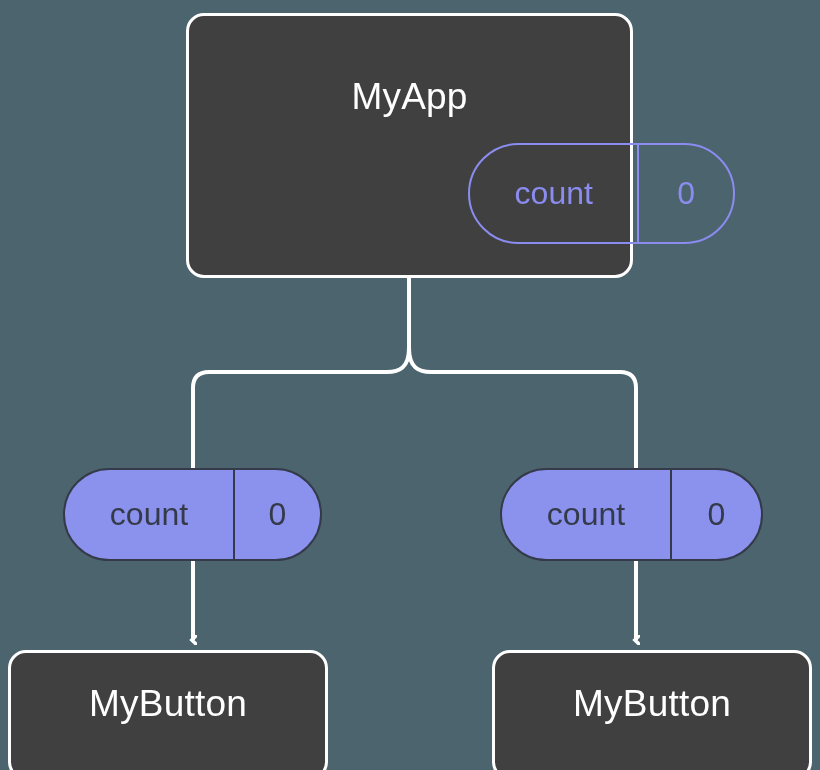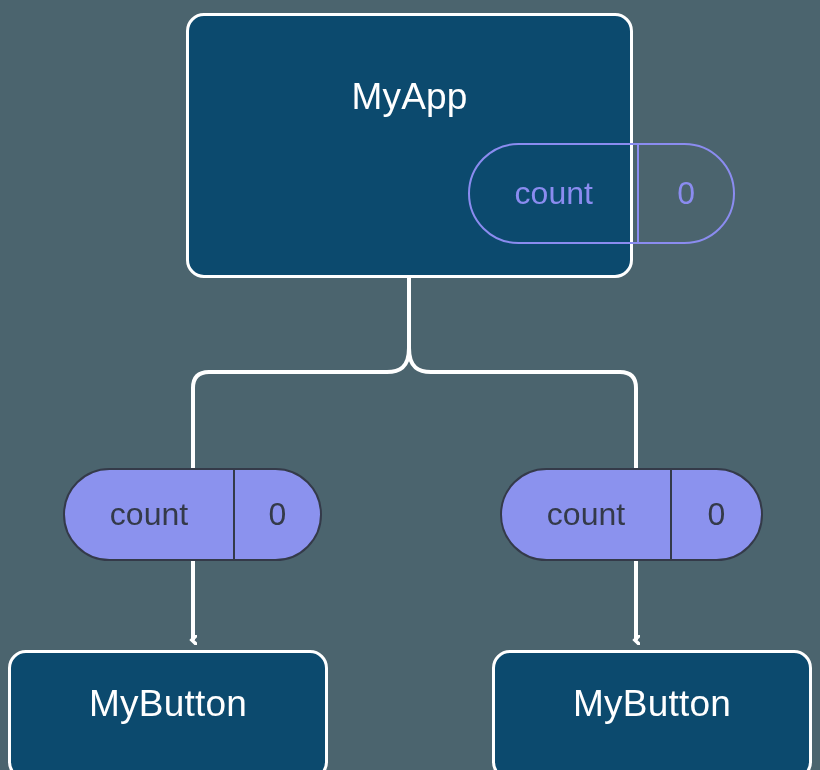--- a/index.html
+++ b/index.html
@@ -26,21 +26,21 @@
     top: 0;
     width: 820px;
     height: 770px;
     pointer-events: none;
   }
 
   
   .node-box {
     position: absolute;
     box-sizing: border-box;
-    background: #0c4a6e;
+    background: #404040;
     border: 3px solid #ffffff;
     border-radius: 18px;
   }
   .node-title {
     position: absolute;
     left: 0;
     right: 0;
     text-align: center;
     color: #ffffff;
     font-family: "Liberation Sans", sans-serif;

